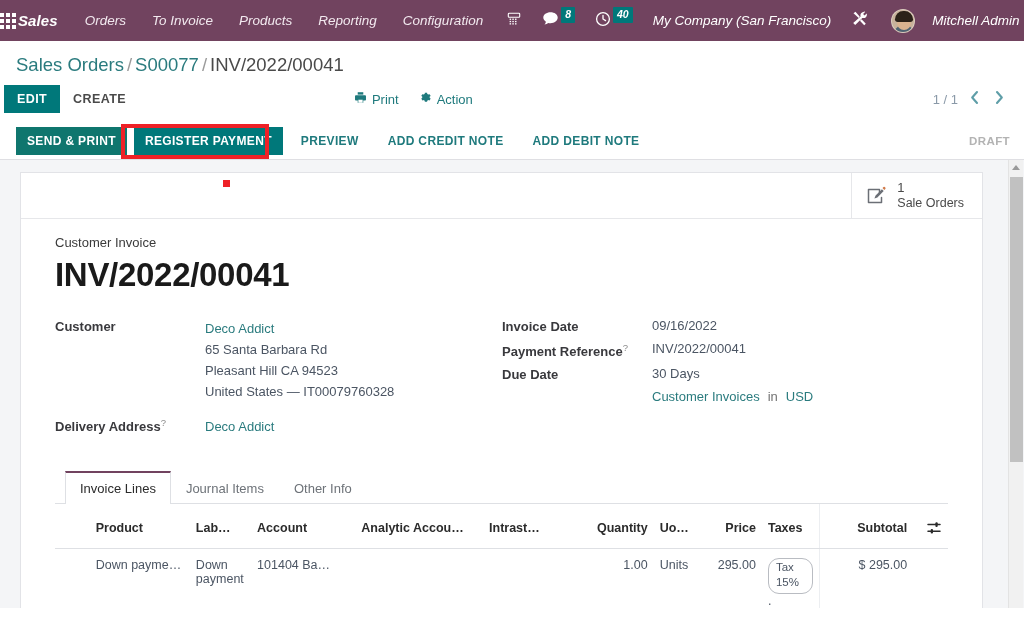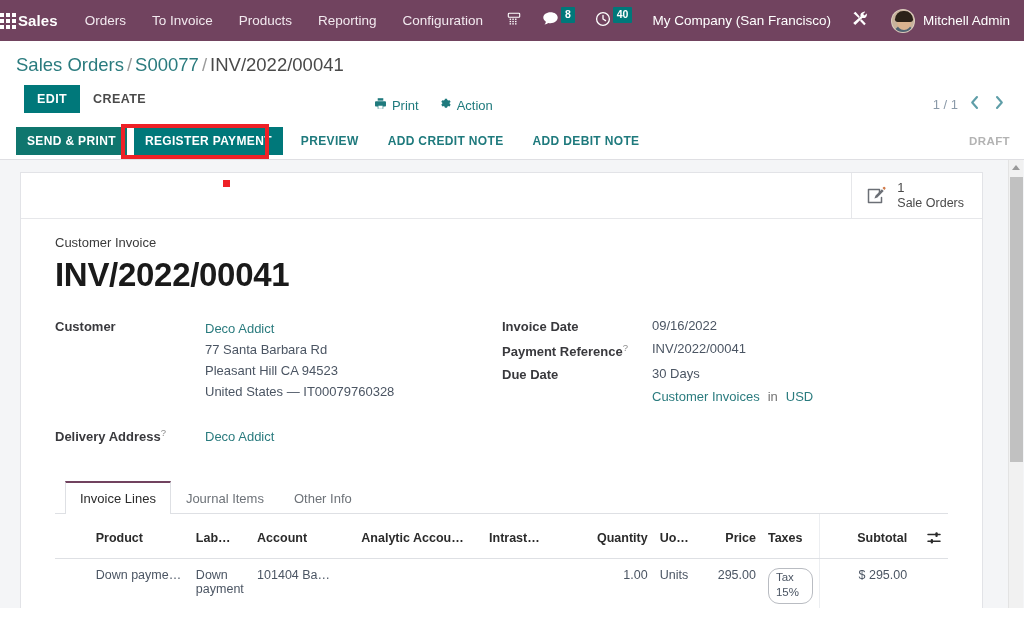--- a/index.html
+++ b/index.html
@@ -14,20 +14,21 @@
 
   
   .navbar {
     height: 41px;
     background: #71435f;
     display: flex;
     align-items: center;
     padding: 0 8px 0 0;
     color: #ffffff;
     position: relative;
+    font-style: italic;
   }
   .apps-toggle {
     width: 40px; height: 41px;
     display: flex; align-items: center; justify-content: center;
     cursor: pointer;
   }
   .grid-icon {
     display: grid;
     grid-template-columns: repeat(3, 4px);
     grid-template-rows: repeat(3, 4px);
@@ -65,21 +66,21 @@
     margin-left: 2px;
     align-self: flex-start;
     margin-top: 7px;
     border-radius: 1px;
   }
   .company-name {
     font-size: 13.5px; color: #fff; padding: 0 10px;
     line-height: 41px; cursor: pointer; white-space: nowrap;
   }
   .user-menu {
-    display: flex; align-items: center; gap: 8px;
+    display: flex; align-items: center; gap: 17px;
     padding: 0 6px 0 12px; cursor: pointer;
   }
   .avatar {
     width: 24px; height: 24px; border-radius: 50%;
     background: #c8b19b;
     overflow: hidden; position: relative;
     border: 1px solid rgba(255,255,255,.35);
   }
   .avatar .hair { position:absolute; left:3px; top:1px; width:18px; height:11px;
      background:#2b2118; border-radius: 9px 9px 3px 3px; }
@@ -97,22 +98,22 @@
   .breadcrumb {
     font-size: 18.5px;
     color: #5c5c5c;
   }
   .breadcrumb a { color: #2a7b7e; text-decoration: none; cursor: pointer; }
   .breadcrumb .sep { color: #9b9b9b; padding: 0 3px; }
   .breadcrumb .current { color: #4a4a4a; }
 
   
   .control-panel {
-    display: flex; align-items: flex-end;
-    padding: 9px 16px 10px 24px;
+    display: flex; align-items: center;
+    padding: 9px 16px 10px 4px;
     background: #fff;
     position: relative;
   }
   .btn-edit {
     background: #00787a; color: #fff;
     font-size: 12.5px; font-weight: 700;
     padding: 7px 13px; border: none;
     letter-spacing: .4px; cursor: pointer;
   }
   .btn-create {
@@ -504,27 +505,27 @@
 
       <div class="fields-grid">
 
         <div class="fields-col">
           <div class="f-row">
             <div class="f-label">
               <span>Customer</span>
             </div>
             <div>
               <div class="addr-line link">Deco Addict</div>
-              <div class="addr-line">77 Santa Barbara Rd</div>
+              <div class="addr-line">65 Santa Barbara Rd</div>
               <div class="addr-line">Pleasant Hill CA 94523</div>
               <div class="addr-line">United States — IT00079760328</div>
             </div>
           </div>
 
-          <div class="f-row" style="margin-top:24px;">
+          <div class="f-row" style="margin-top:14px;">
             <div class="f-label">
               <span>Delivery Address</span><span class="qmark">?</span>
             </div>
             <div class="addr-line link">Deco Addict</div>
           </div>
         </div>
 
         <div class="fields-col right">
           <div class="f-row">
             <div class="f-label">

